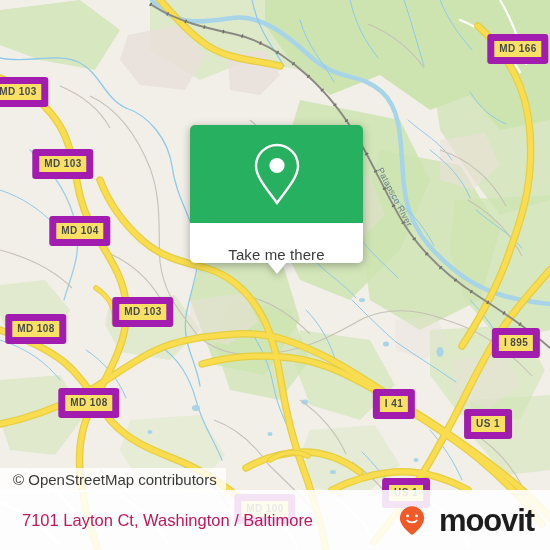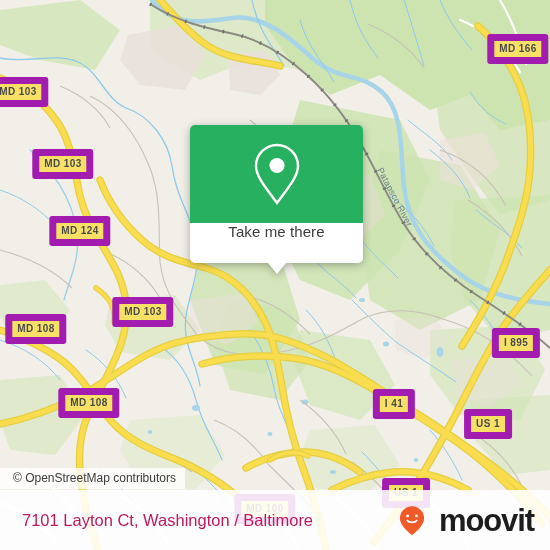--- a/index.html
+++ b/index.html
@@ -51,39 +51,39 @@
   #popup-top{
     background:#27b060;
     border-radius:5px 5px 0 0;
     height:98px;
     display:flex;align-items:center;justify-content:center;
   }
   #popup-bottom{
     background:#ffffff;
     border-radius:0 0 5px 5px;
     height:40px;
-    display:flex;align-items:flex-start;justify-content:center;
+    display:flex;align-items:flex-end;justify-content:center;
   }
   #popup-label{
     color:#3c3c3c;font-size:15px;letter-spacing:.1px;
   }
   #popup-tail{
     position:absolute;left:50%;top:138px;
     width:0;height:0;margin-left:-9px;
     border-left:9px solid transparent;
     border-right:9px solid transparent;
     border-top:11px solid #ffffff;
   }
 
   
   #attribution{
     position:absolute;left:0;top:468px;
     background:rgba(255,255,255,.80);
     color:#3a3a3a;
-    font-size:12px;
+    font-size:15px;
     padding:3px 9px 4px 13px;
     white-space:nowrap;
   }
 
   
   #bottombar{
     position:absolute;left:0;top:490px;width:550px;height:60px;
     background:rgba(255,255,255,.88);
     display:flex;align-items:center;
   }
@@ -297,21 +297,21 @@
                  C330,96 346,118 360,142 C376,170 388,198 404,224
                  C424,256 450,278 478,296 C506,314 530,330 550,348" stroke="#6f6f68" stroke-width="3.6" stroke-dasharray="1.5 18"></path>
       </g>
     </svg>
 
     <div class="river-label" style="left:384px;top:166px;transform:rotate(62deg);">Patapsco River</div>
   </div>
 
   <div class="shield" style="left:18px;top:92px;">MD 103</div>
   <div class="shield" style="left:63px;top:164px;">MD 103</div>
-  <div class="shield" style="left:80px;top:231px;">MD 124</div>
+  <div class="shield" style="left:80px;top:231px;">MD 104</div>
   <div class="shield" style="left:143px;top:312px;">MD 103</div>
   <div class="shield" style="left:36px;top:329px;">MD 108</div>
   <div class="shield" style="left:89px;top:403px;">MD 108</div>
   <div class="shield" style="left:265px;top:509px;">MD 100</div>
   <div class="shield" style="left:518px;top:49px;">MD 166</div>
   <div class="shield" style="left:516px;top:311px;margin-top:32px;">I 895</div>
   <div class="shield" style="left:394px;top:404px;">I 41</div>
   <div class="shield" style="left:488px;top:424px;">US 1</div>
   <div class="shield" style="left:406px;top:493px;">US 1</div>
 

